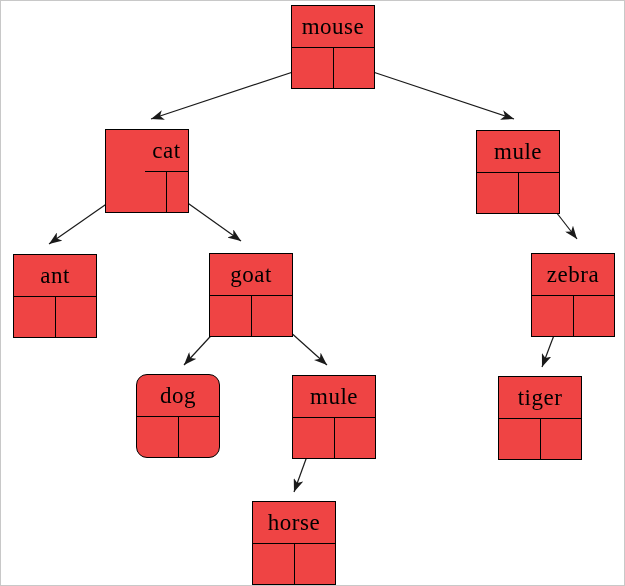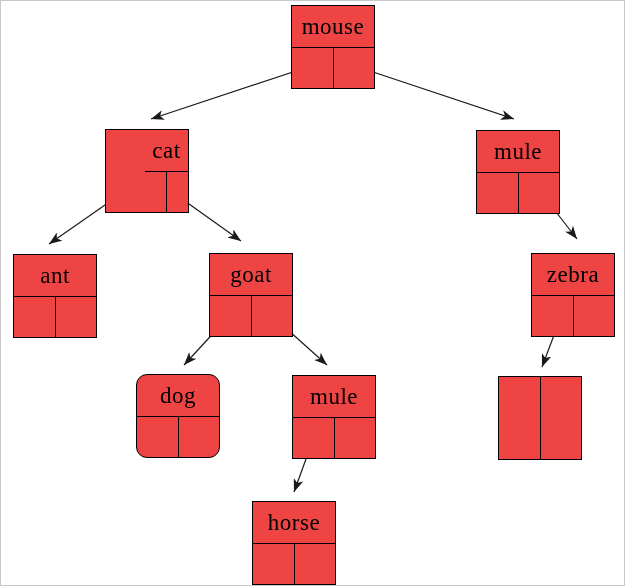--- a/index.html
+++ b/index.html
@@ -149,20 +149,21 @@
 
   <div class="node node-lion">
     <div class="label-cell">mule</div>
     <div class="ptr-row">
       <div class="ptr-cell left"></div>
       <div class="ptr-cell"></div>
     </div>
   </div>
 
   <div class="node node-tiger">
+    <div class="label-cell">tiger</div>
     <div class="ptr-row">
       <div class="ptr-cell left"></div>
       <div class="ptr-cell"></div>
     </div>
   </div>
 
   <div class="node node-horse">
     <div class="label-cell">horse</div>
     <div class="ptr-row">
       <div class="ptr-cell left"></div>

